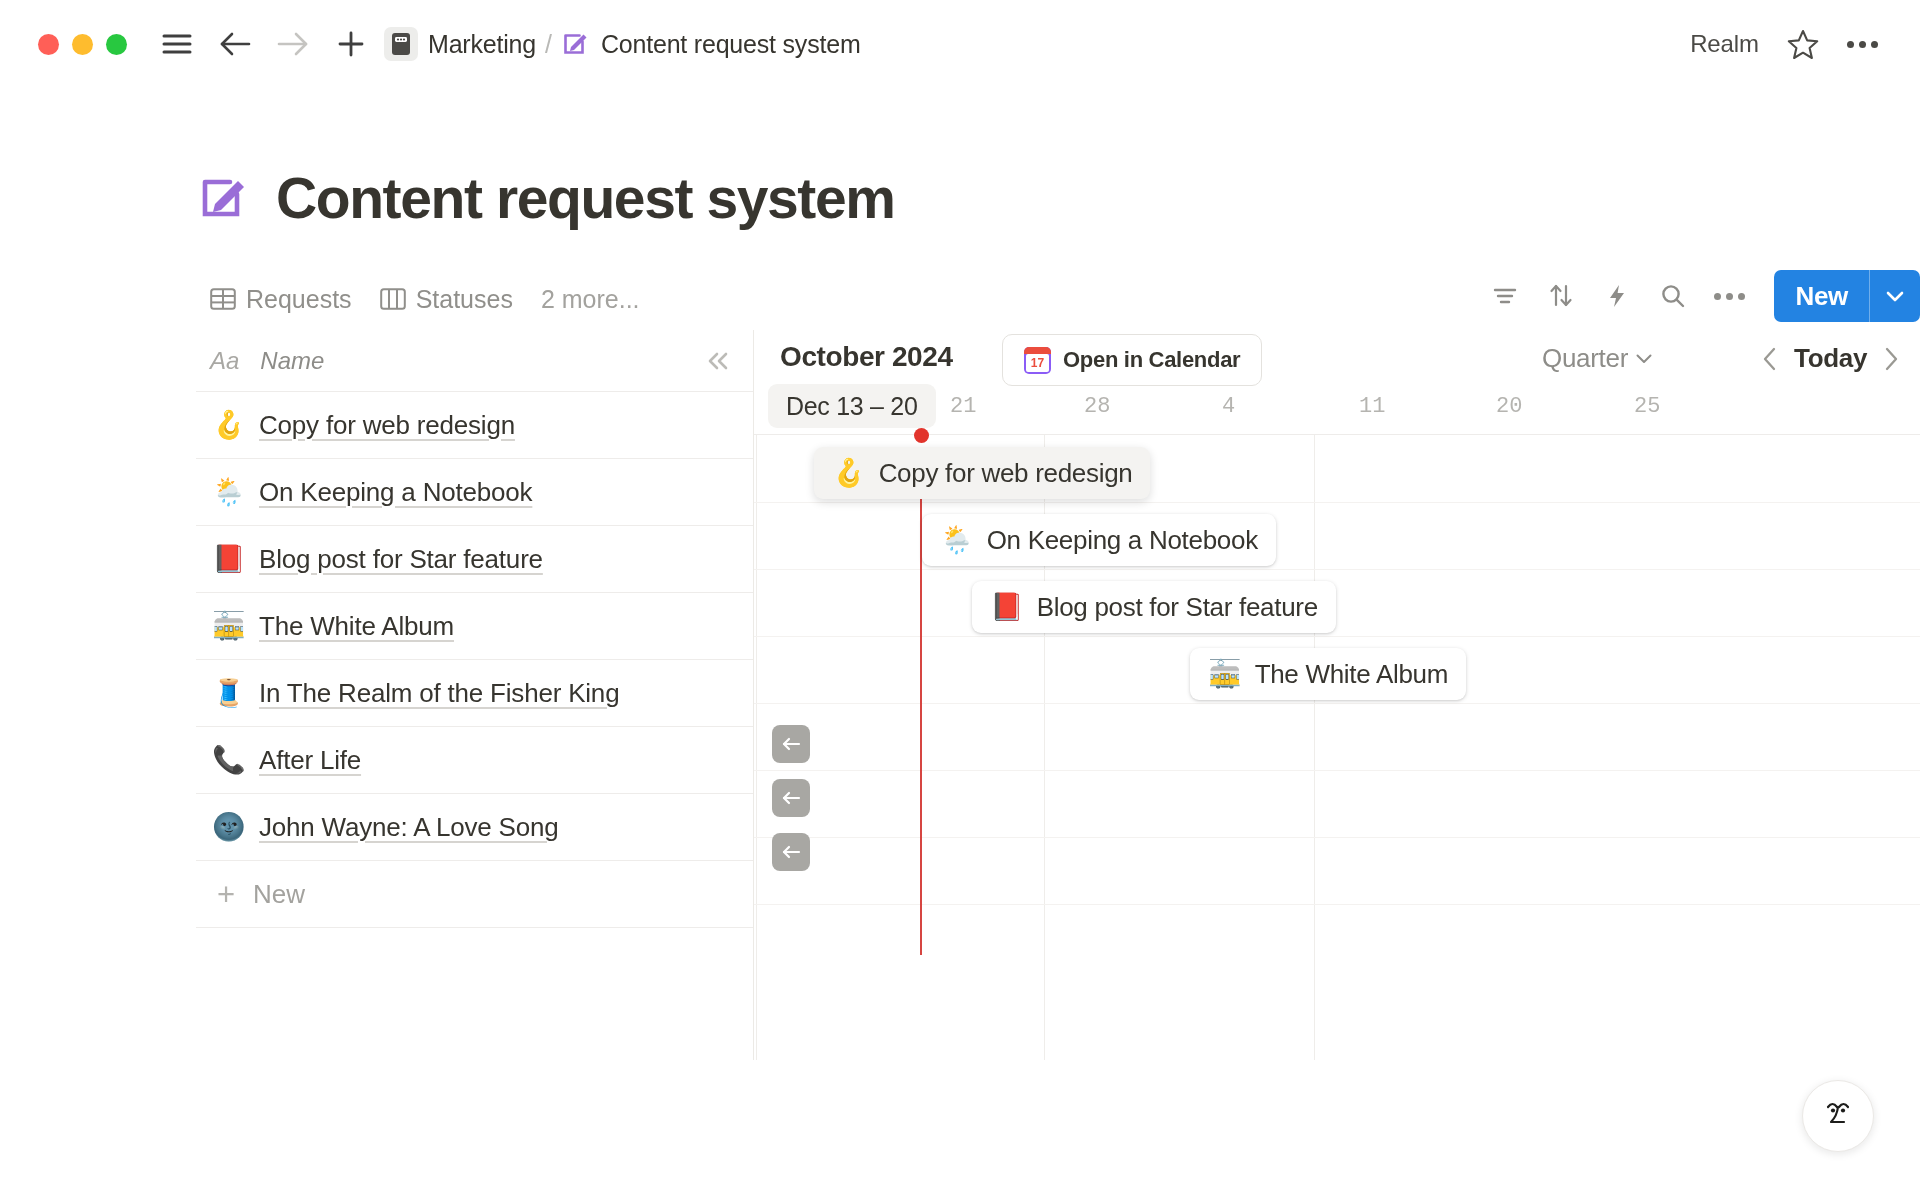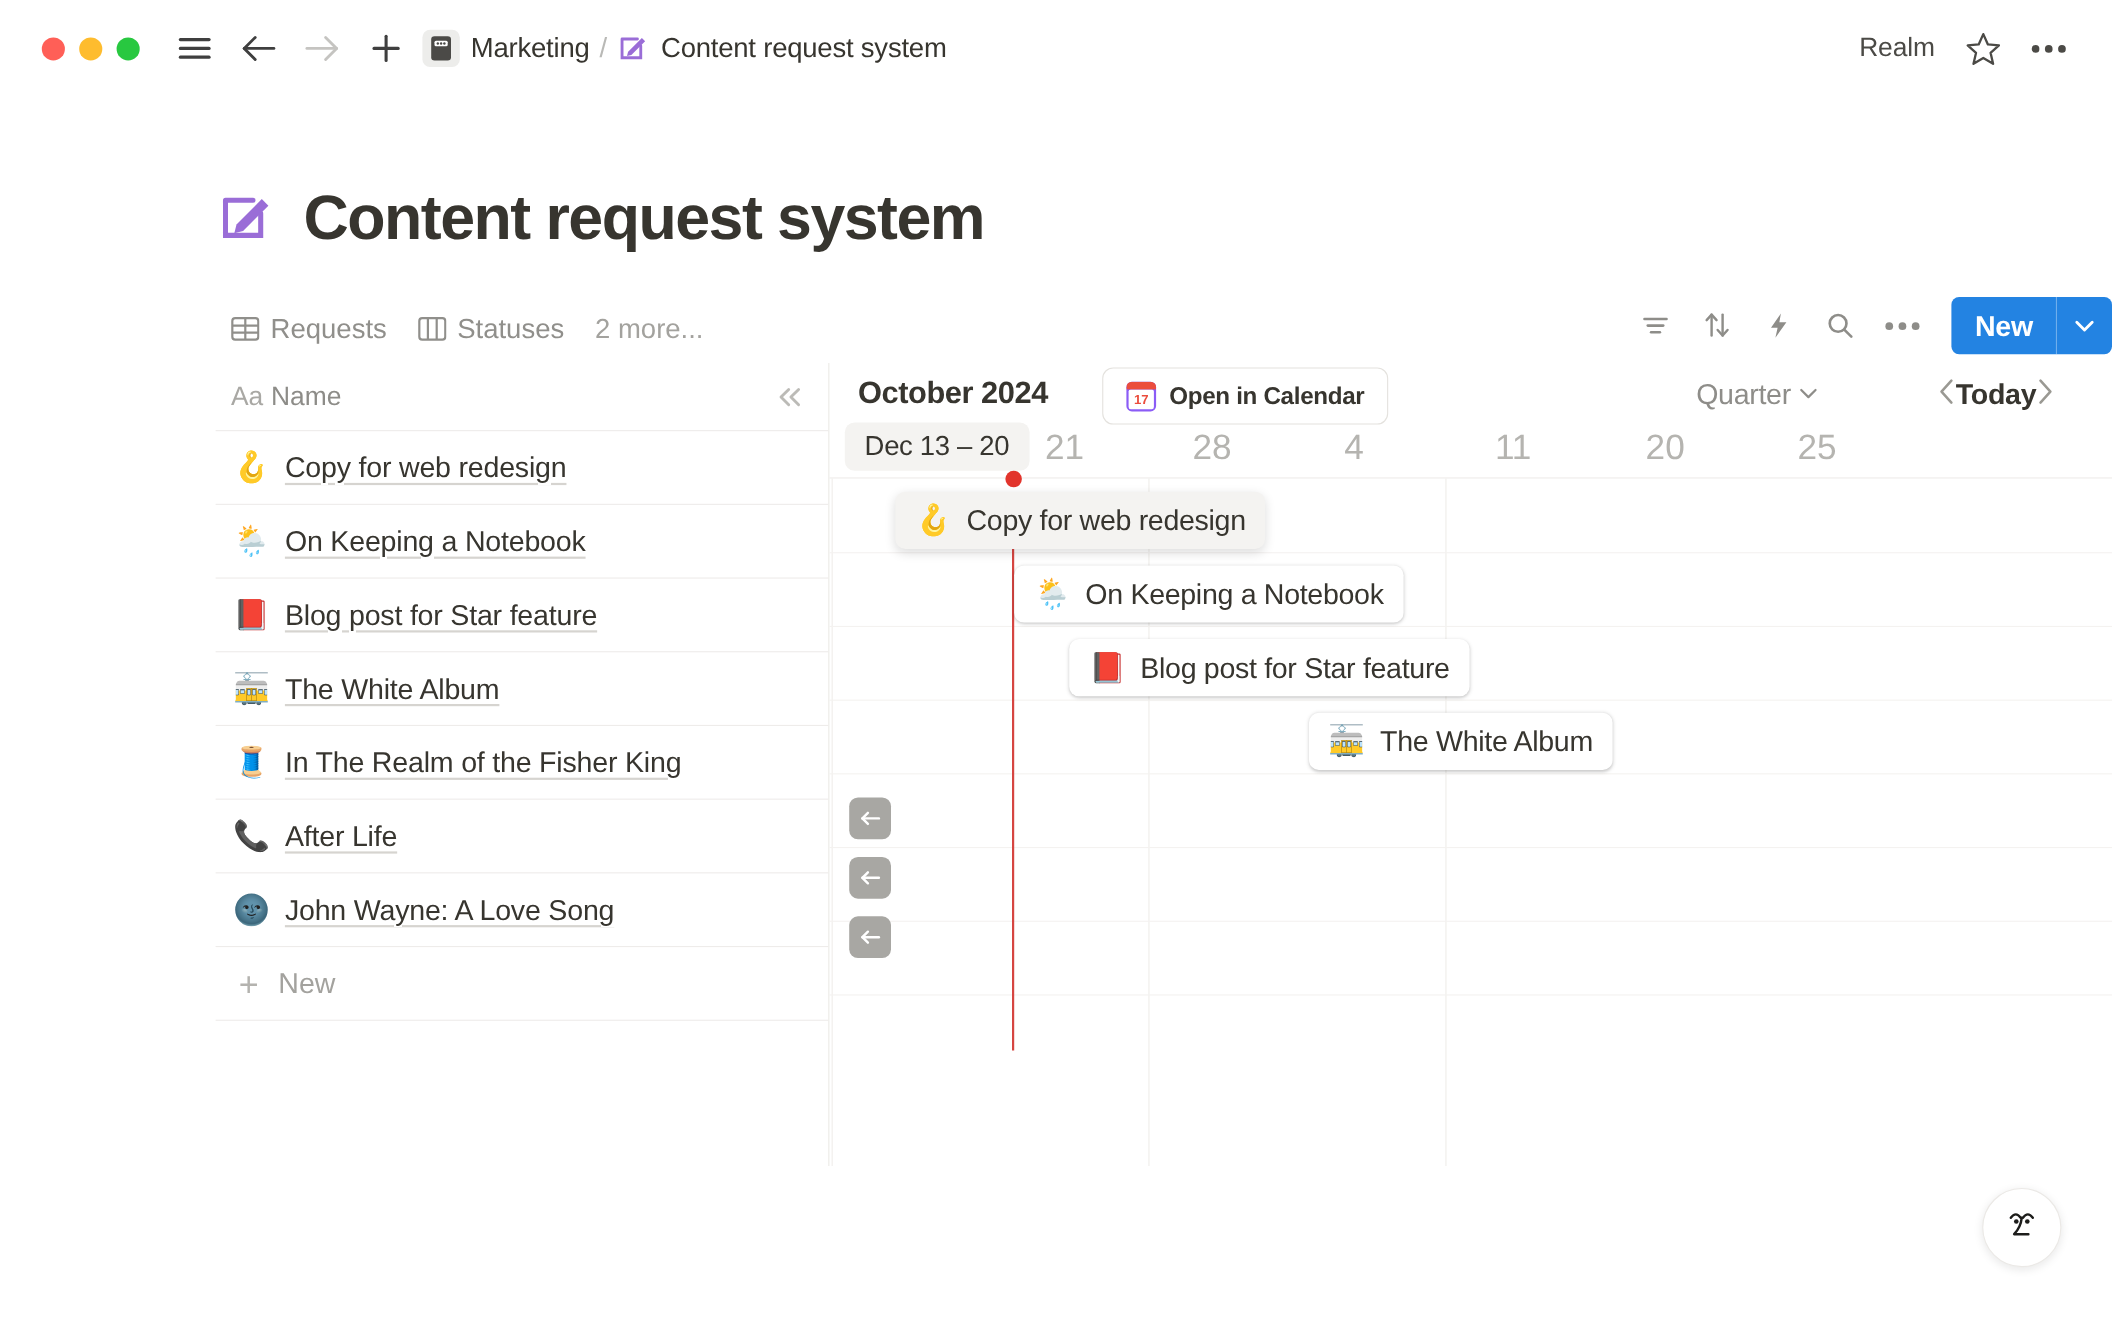--- a/index.html
+++ b/index.html
@@ -118,23 +118,24 @@
   
   .body-area {
     position: absolute; top: 330px; left: 196px;
     width: 1724px; height: 730px;
   }
   .vsplit { position: absolute; top: 0; left: 557px; width: 1px; height: 730px; background: #eceae6; }
 
   
   .list-pane { position: absolute; top: 0; left: 0; width: 557px; }
   .list-head {
-    height: 62px; display: flex; align-items: center; gap: 7px;
+    height: 62px; display: flex; align-items: center; gap: 21px;
     padding-left: 14px; border-bottom: 1px solid #eeecea;
     position: relative;
+    font-style: italic;
   }
   .aa { font-size: 24px; color: #a9a8a4; }
   .head-name { font-size: 24px; color: #8d8c88; }
   .collapse-btn {
     position: absolute; right: 18px; top: 14px;
     width: 34px; height: 34px; display:flex; align-items:center; justify-content:center;
     color: #bcbbb7; cursor: pointer;
   }
   .row {
     height: 67px; display: flex; align-items: center; gap: 13px;
@@ -178,36 +179,36 @@
   .cal-ico .num {
     width: 23px; height: 18px; background: #ffffff; color:#eb4d3d;
     font-size: 12px; font-weight: bold; display:flex; align-items:center; justify-content:center;
     border-radius: 2px; margin-bottom: 2px;
   }
   .scale-sel {
     position: absolute; left: 788px; top: 13px;
     display:flex; align-items:center; gap:7px; cursor:pointer;
   }
   .scale-sel .lbl { font-size: 26px; color: #8e8d89; letter-spacing:-0.3px; }
-  .nav-today { position:absolute; left: 1008px; top: 13px; display:flex; }
+  .nav-today { position:absolute; left: 1008px; top: 13px; display:flex; align-items:center; gap: 16px; }
   .nav-today .arrow { color: #9a9993; cursor:pointer; display:flex; }
   .nav-today .today { font-size: 26px; color: #37352f; font-weight: bold; cursor:pointer; letter-spacing:-0.3px;}
 
   
   .ruler { position: absolute; top: 52px; left: 0; width: 1166px; height: 50px; }
   .ruler-pill {
     position: absolute; left: 14px; top: 2px;
     height: 44px; padding: 0 18px; border-radius: 9px; background: #f4f3f1;
     display: flex; align-items: center;
     font-size: 25px; color: #37352f; letter-spacing: -0.3px; white-space: nowrap;
   }
   .tick {
     position: absolute; top: 2px; height: 44px;
     display: flex; align-items: center;
-    font-size: 32px; color: #b5b4b0;
+    font-size: 22px; color: #b5b4b0; font-family: Liberation Mono, monospace;
   }
 
   .tl-grid { position: absolute; top: 105px; left: 0; width: 1166px; height: 625px; }
   .gridline { position: absolute; top: 0; width: 1px; height: 625px; background: #efedea; }
   .tl-toprule { position:absolute; top: 104px; left: 0; width: 1166px; height: 1px; background:#eeecea; }
   .rowline { position: absolute; left: 0; width: 1166px; height: 1px; background: #f4f2f0; }
 
   .today-line {
     position: absolute; top: 135px; left: 166px; width: 2px; height: 490px; background: #d64541;
   }

